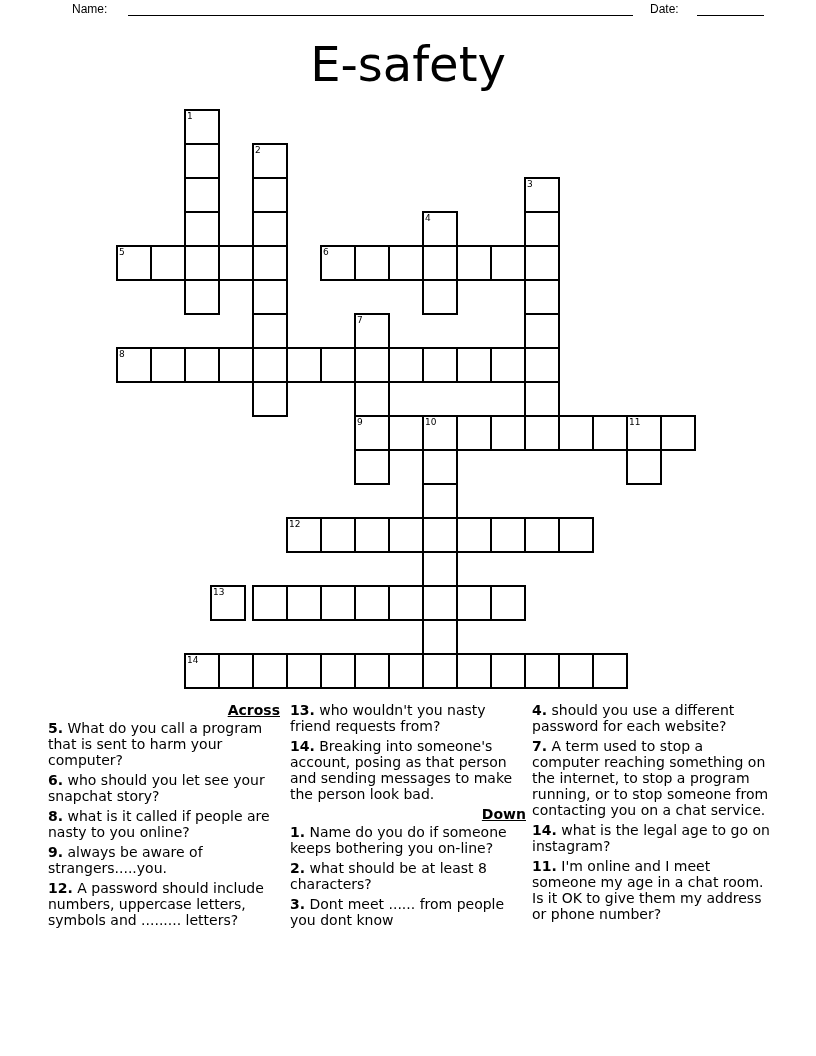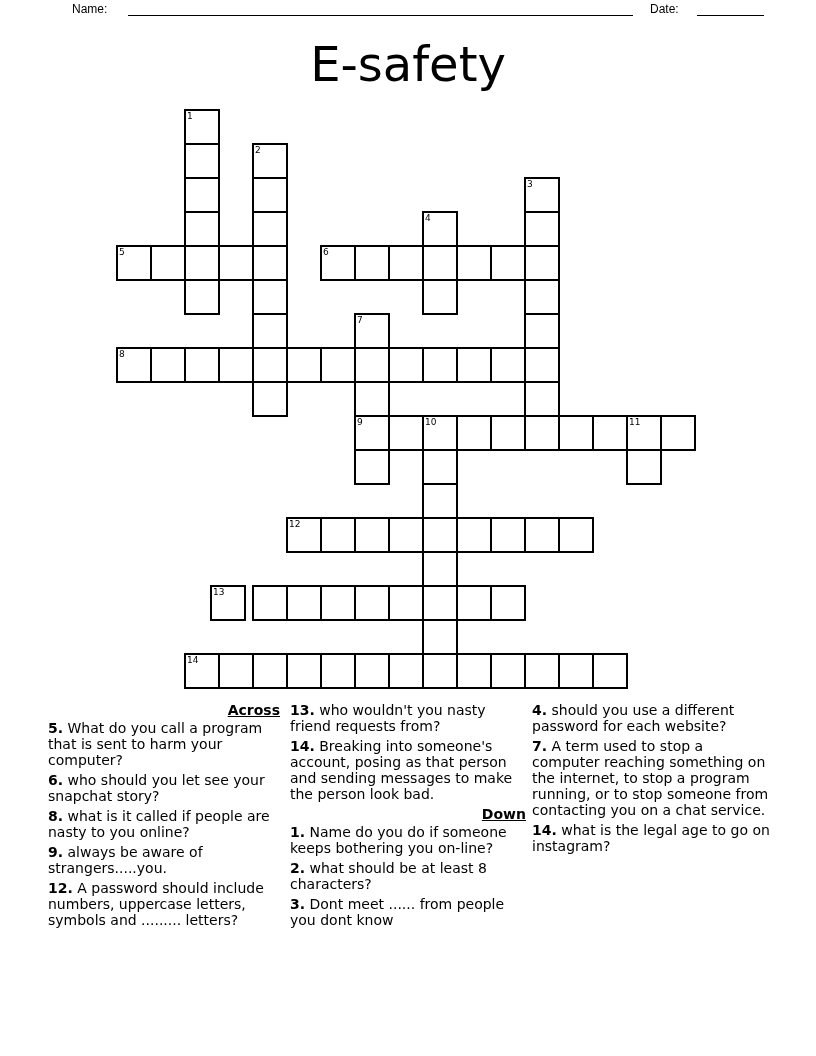--- a/index.html
+++ b/index.html
@@ -176,13 +176,14 @@
   <div class="section-head">Down</div>
   <div class="clue"><span class="clue-num">1.</span><span> Name do you do if someone keeps bothering you on-line?</span></div>
   <div class="clue"><span class="clue-num">2.</span><span> what should be at least 8 characters?</span></div>
   <div class="clue"><span class="clue-num">3.</span><span> Dont meet ...... from people you dont know</span></div>
 </div>
 
 <div class="clues col3">
   <div class="clue"><span class="clue-num">4.</span><span> should you use a different password for each website?</span></div>
   <div class="clue"><span class="clue-num">7.</span><span> A term used to stop a computer reaching something on the internet, to stop a program running, or to stop someone from contacting you on a chat service.</span></div>
   <div class="clue"><span class="clue-num">14.</span><span> what is the legal age to go on instagram?</span></div>
+  <div class="clue"><span class="clue-num">11.</span><span> I'm online and I meet someone my age in a chat room. Is it OK to give them my address or phone number?</span></div>
 </div>
 
 </body></html>

